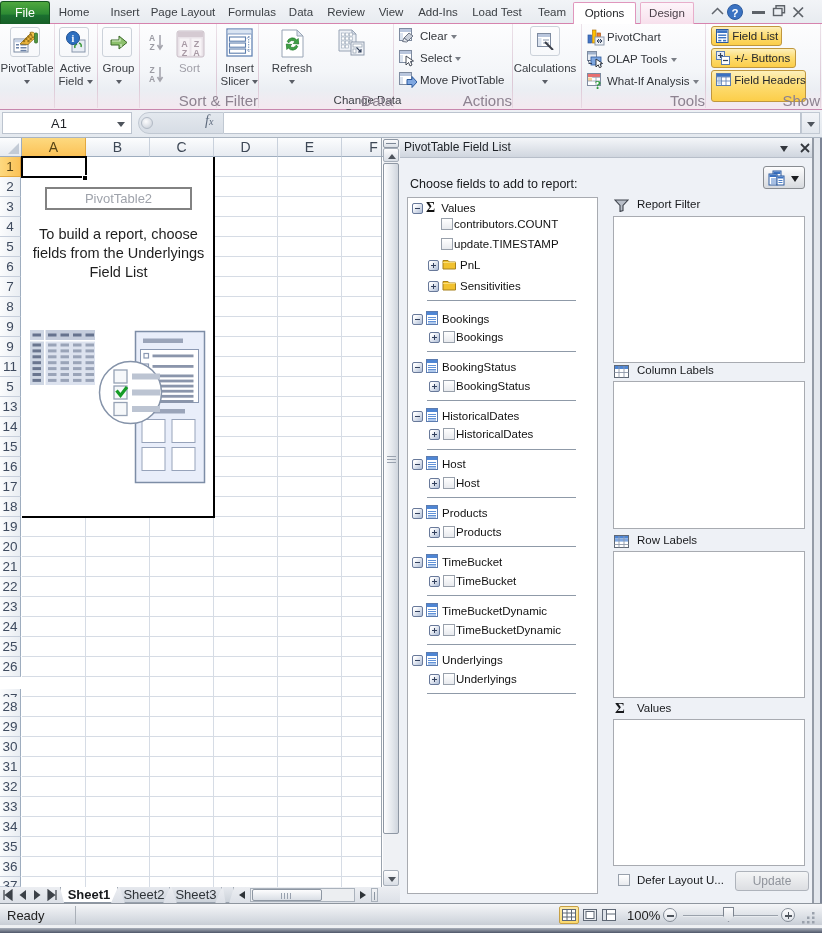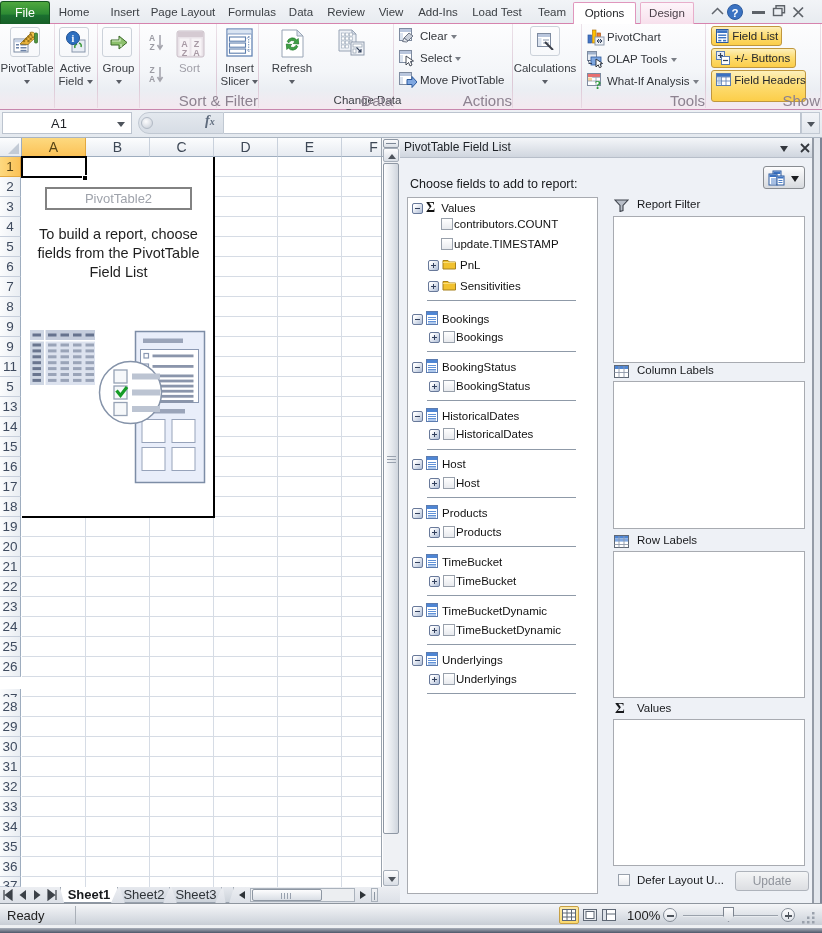--- a/index.html
+++ b/index.html
@@ -274,21 +274,21 @@
         <rect x="1.5" y="4.8" width="3.5" height="2.8" fill="#b9cfea"></rect>
         <rect x="1.5" y="8.7" width="3.5" height="2.8" fill="#b9cfea"></rect>
         <path d="M0.5 4 h14 M0.5 8 h14 M5.5 4 v8.5 M10 4 v8.5" stroke="#5a7cb0" stroke-width="0.8" fill="none"></path>
       </svg> Field Headers</div>
   <div class="grplabel" style="left:705px;width:115px;">Show</div>
 </div>
 <div class="abs" id="fbar">
   <div style="position:absolute;left:2px;top:2px;width:130px;height:22px;background:#fff;border:1px solid #bcc4cf;font-size:13px;color:#1d2025;text-align:center;line-height:21px;padding-right:16px;">A1<span style="position:absolute;right:6px;top:9px;width:0;height:0;border-left:4px solid transparent;border-right:4px solid transparent;border-top:5px solid #4e545c;"></span></div>
   <div style="position:absolute;left:138px;top:2px;width:86px;height:22px;background:linear-gradient(#e3e8ee,#d7dde5);border:1px solid #c0c8d2;border-radius:11px 0 0 11px;"></div>
   <div style="position:absolute;left:141px;top:7px;width:12px;height:12px;border-radius:50%;background:radial-gradient(circle at 40% 35%,#fdfdfe,#c3cad4);border:1px solid #b2bac5;"></div>
-  <div style="position:absolute;left:205px;top:3px;width:20px;height:19px;font-size:14px;color:#5d6a7c;font-style:italic;font-family:'Liberation Serif';font-weight:bold;">f<span style="font-size:10px;">x</span></div>
+  <div style="position:absolute;left:205px;top:3px;width:20px;height:19px;font-size:14px;color:#5d6a7c;font-style:italic;font-family:'Liberation Serif';font-weight:normal;">f<span style="font-size:10px;">x</span></div>
   <div style="position:absolute;left:224px;top:2px;width:577px;height:22px;background:#fff;border:1px solid #bcc4cf;border-left:none;"></div>
   <div style="position:absolute;left:801px;top:2px;width:19px;height:22px;background:linear-gradient(#f2f4f7,#e2e7ed);border:1px solid #c0c8d2;">
       <span style="position:absolute;left:5px;top:9px;width:0;height:0;border-left:4px solid transparent;border-right:4px solid transparent;border-top:5px solid #4e545c;"></span>
     </div>
 </div>
 <div class="abs" id="sheet">
   <div style="position:absolute;left:0;top:0;width:22px;height:19px;background:linear-gradient(#fcfdfe,#e7ebf1);border-right:1px solid #9eadbf;border-bottom:1px solid #9eadbf;">
       <span style="position:absolute;right:2px;bottom:2px;width:0;height:0;border-left:11px solid transparent;border-bottom:11px solid #c3cbd6;"></span>
     </div>
   <div class="colhdr sel" style="left:22px;width:64px;">A</div>
@@ -333,21 +333,21 @@
   <div class="rowhdr" style="top:679px;height:20px;line-height:19px;">34</div>
   <div class="rowhdr" style="top:699px;height:20px;line-height:19px;">35</div>
   <div class="rowhdr" style="top:719px;height:20px;line-height:19px;">36</div>
   <div class="rowhdr" style="top:739px;height:10px;line-height:18px;">37</div>
   <div style="position:absolute;left:22px;top:19px;width:359px;height:730px;background-image:repeating-linear-gradient(to bottom,transparent 0,transparent 19px,#d6dce5 19px,#d6dce5 20px),repeating-linear-gradient(to right,transparent 0,transparent 63px,#d6dce5 63px,#d6dce5 64px);"></div>
   <div style="position:absolute;left:22px;top:19px;width:193px;height:361px;background:#fff;border-right:2px solid #000;border-bottom:2px solid #000;"></div>
   <div style="position:absolute;left:381px;top:0;width:1px;height:749px;background:#9aa3ad;"></div>
   <div style="position:absolute;left:21px;top:18px;width:66px;height:22px;border:2px solid #000;"></div>
   <div style="position:absolute;left:82px;top:37px;width:5px;height:5px;background:#000;border-left:1px solid #fff;border-top:1px solid #fff;"></div>
   <div style="position:absolute;left:45px;top:49px;width:147px;height:23px;border:2px solid #828282;color:#9fa3ab;font-size:13px;text-align:center;line-height:20px;">PivotTable2</div>
-  <div style="position:absolute;left:22px;top:87px;width:193px;font-size:14.5px;color:#1f1f1f;text-align:center;line-height:19px;">To build a report, choose fields from the PivotTable Field List</div>
+  <div style="position:absolute;left:22px;top:87px;width:193px;font-size:14.5px;color:#1f1f1f;text-align:center;line-height:19px;">To build a report, choose fields from the Underlyings Field List</div>
   <svg style="position:absolute;left:28px;top:184px" width="180" height="300" viewBox="0 0 180 300">
       <rect x="2" y="8" width="65" height="55" fill="#dce2ee"></rect>
       <rect x="2" y="8" width="65" height="10" fill="#c5cddc"></rect>
       <rect x="2" y="8" width="15" height="55" fill="#ced6e3"></rect>
       <rect x="2" y="18" width="65" height="1.5" fill="#fff"></rect>
       <rect x="16" y="8" width="1.5" height="55" fill="#fff"></rect>
       <rect x="4.5" y="11.5" width="8.5" height="3" fill="#66738e"></rect>
       <rect x="20" y="11.5" width="8.5" height="3" fill="#66738e"></rect>
       <rect x="32.5" y="11.5" width="8.5" height="3" fill="#66738e"></rect>
       <rect x="45" y="11.5" width="8.5" height="3" fill="#66738e"></rect>

